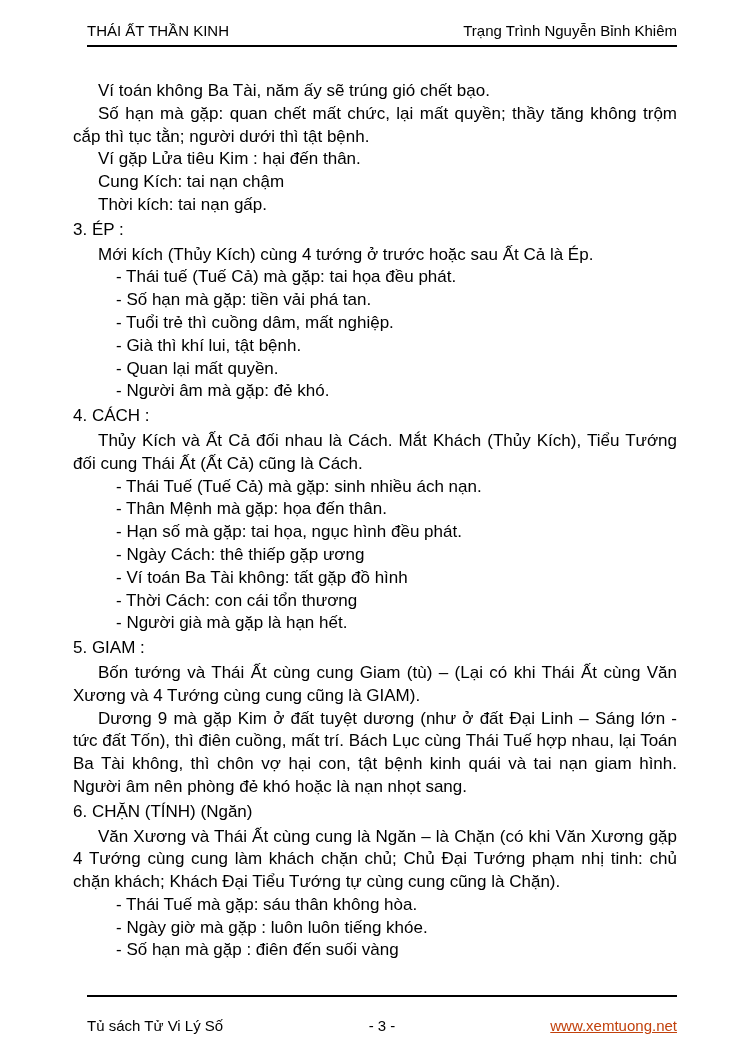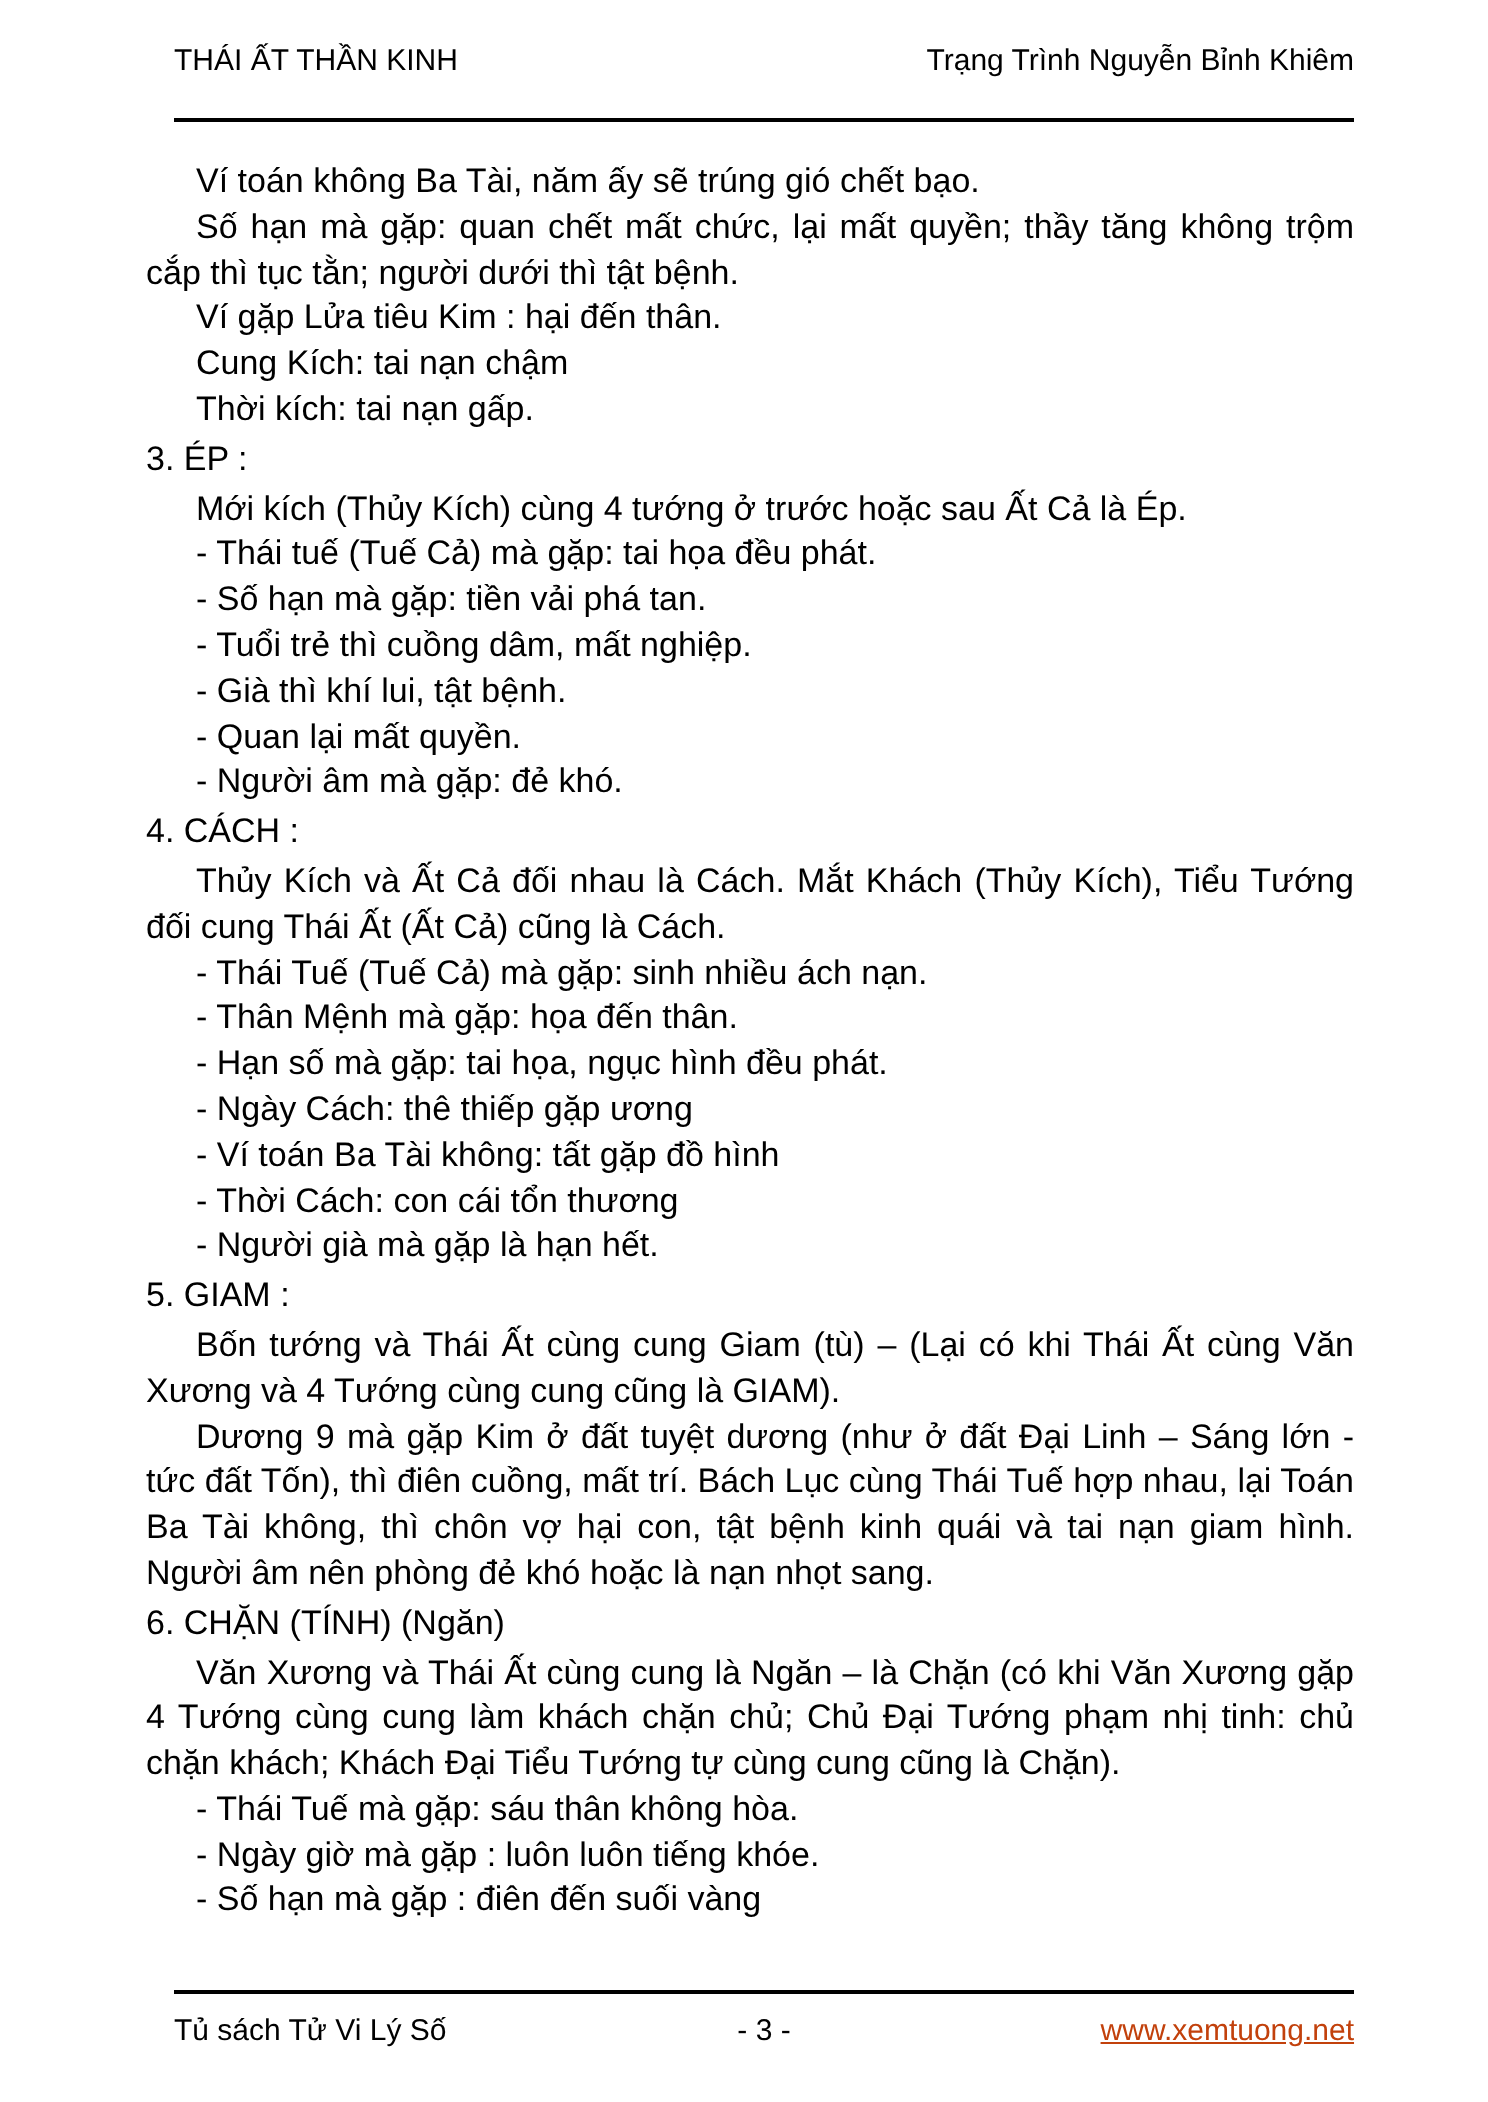--- a/index.html
+++ b/index.html
@@ -7,33 +7,33 @@
     position:relative;
     width:744px;height:1051px;
     background:#ffffff;color:#000000;
     font-family:"Liberation Sans", sans-serif;
     overflow:hidden;
   }
   .header{
     position:absolute;left:87px;right:67px;top:22px;
     display:flex;justify-content:space-between;align-items:flex-end;
     font-size:15px;line-height:18px;
-    padding-bottom:19px;border-bottom:2.5px solid #000;
+    padding-bottom:5px;border-bottom:2.5px solid #000;
   }
   .content{
     position:absolute;left:73px;right:67px;top:80px;
     font-size:17px;line-height:22.8px;
   }
   .content p{margin:0;}
   .content .paragraph{text-indent:25px;text-align:justify;}
-  .content .bullet{margin-left:25px;}
+  .content .bullet{margin-left:43px;}
   .content .heading{font-weight:normal;margin:2px 0;}
   .footer{
     position:absolute;left:87px;right:67px;top:995px;
-    border-top:2.5px solid #000;padding-top:10px;
+    border-top:2.5px solid #000;padding-top:20px;
     display:flex;font-size:15px;line-height:18px;
   }
   .footer .f-left{flex:1;text-align:left;}
   .footer .f-center{flex:1;text-align:center;}
   .footer .f-right{flex:1;text-align:right;}
   .footer a{color:#c2410c;text-decoration:underline;cursor:pointer;}
 </style>
 </head>
 <body>
 

